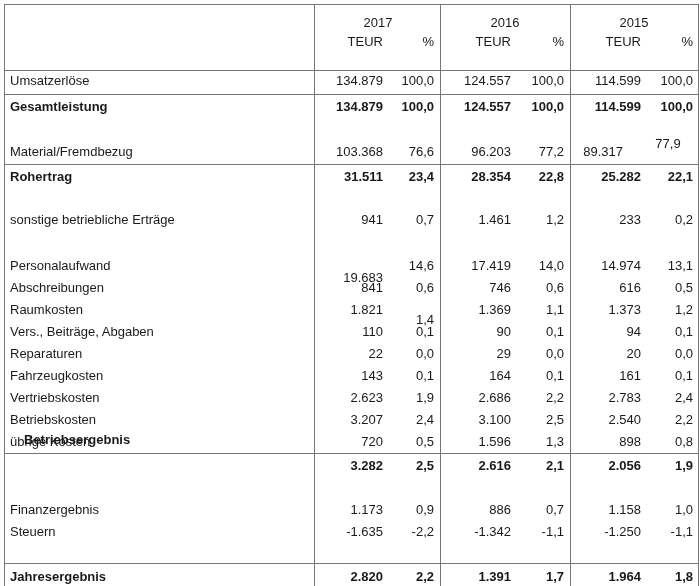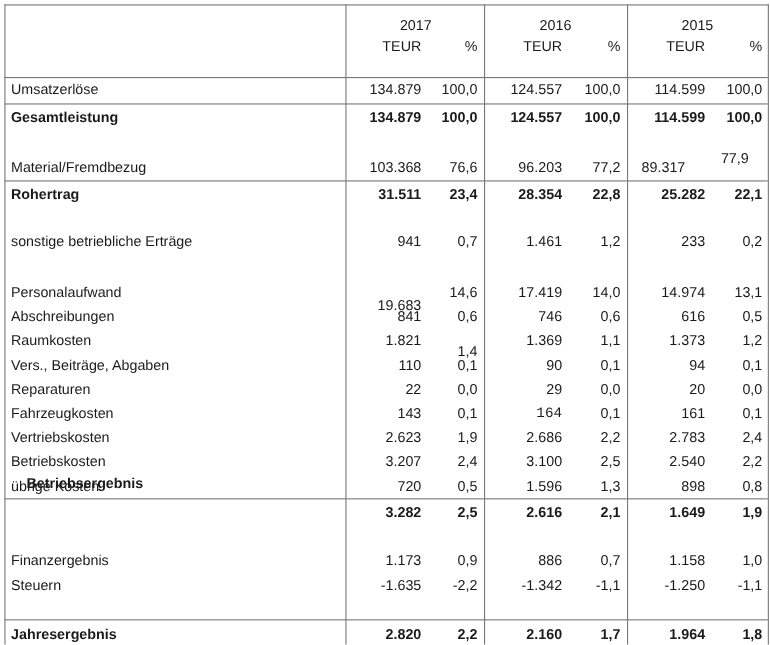--- a/index.html
+++ b/index.html
@@ -128,21 +128,21 @@
       <div class="cell num" style="left:384px;width:50px;top:346px;">0,0</div>
       <div class="cell num" style="left:431px;width:80px;top:346px;">29</div>
       <div class="cell num" style="left:514px;width:50px;top:346px;">0,0</div>
       <div class="cell num" style="left:561px;width:80px;top:346px;">20</div>
       <div class="cell num" style="left:643px;width:50px;top:346px;">0,0</div>
     </div>
     <div>
       <div class="cell lbl" style="top:368px;">Fahrzeugkosten</div>
       <div class="cell num" style="left:303px;width:80px;top:368px;">143</div>
       <div class="cell num" style="left:384px;width:50px;top:368px;">0,1</div>
-      <div class="cell num" style="left:431px;width:80px;top:368px;font-family:Liberation Mono, monospace;">164</div>
+      <div class="cell num" style="left:431px;width:80px;top:368px;">164</div>
       <div class="cell num" style="left:514px;width:50px;top:368px;">0,1</div>
       <div class="cell num" style="left:561px;width:80px;top:368px;">161</div>
       <div class="cell num" style="left:643px;width:50px;top:368px;">0,1</div>
     </div>
     <div>
       <div class="cell lbl" style="top:390px;">Vertriebskosten</div>
       <div class="cell num" style="left:303px;width:80px;top:390px;">2.623</div>
       <div class="cell num" style="left:384px;width:50px;top:390px;">1,9</div>
       <div class="cell num" style="left:431px;width:80px;top:390px;">2.686</div>
       <div class="cell num" style="left:514px;width:50px;top:390px;">2,2</div>
@@ -166,21 +166,21 @@
       <div class="cell num" style="left:514px;width:50px;top:434px;">1,3</div>
       <div class="cell num" style="left:561px;width:80px;top:434px;">898</div>
       <div class="cell num" style="left:643px;width:50px;top:434px;">0,8</div>
     </div>
     <div>
       <div class="cell lbl bold" style="top:432px;padding-left:14px;">Betriebsergebnis</div>
       <div class="cell num bold" style="left:303px;width:80px;top:458px;">3.282</div>
       <div class="cell num bold" style="left:384px;width:50px;top:458px;">2,5</div>
       <div class="cell num bold" style="left:431px;width:80px;top:458px;">2.616</div>
       <div class="cell num bold" style="left:514px;width:50px;top:458px;">2,1</div>
-      <div class="cell num bold" style="left:561px;width:80px;top:458px;">1.649</div>
+      <div class="cell num bold" style="left:561px;width:80px;top:458px;">2.056</div>
       <div class="cell num bold" style="left:643px;width:50px;top:458px;">1,9</div>
     </div>
     <div>
       <div class="cell lbl" style="top:502px;">Finanzergebnis</div>
       <div class="cell num" style="left:303px;width:80px;top:502px;">1.173</div>
       <div class="cell num" style="left:384px;width:50px;top:502px;">0,9</div>
       <div class="cell num" style="left:431px;width:80px;top:502px;">886</div>
       <div class="cell num" style="left:514px;width:50px;top:502px;">0,7</div>
       <div class="cell num" style="left:561px;width:80px;top:502px;">1.158</div>
       <div class="cell num" style="left:643px;width:50px;top:502px;">1,0</div>
@@ -191,18 +191,18 @@
       <div class="cell num" style="left:384px;width:50px;top:524px;">-2,2</div>
       <div class="cell num" style="left:431px;width:80px;top:524px;">-1.342</div>
       <div class="cell num" style="left:514px;width:50px;top:524px;">-1,1</div>
       <div class="cell num" style="left:561px;width:80px;top:524px;">-1.250</div>
       <div class="cell num" style="left:643px;width:50px;top:524px;">-1,1</div>
     </div>
     <div>
       <div class="cell lbl bold" style="top:569px;">Jahresergebnis</div>
       <div class="cell num bold" style="left:303px;width:80px;top:569px;">2.820</div>
       <div class="cell num bold" style="left:384px;width:50px;top:569px;">2,2</div>
-      <div class="cell num bold" style="left:431px;width:80px;top:569px;">2.160</div>
+      <div class="cell num bold" style="left:431px;width:80px;top:569px;">1.391</div>
       <div class="cell num bold" style="left:514px;width:50px;top:569px;">1,7</div>
       <div class="cell num bold" style="left:561px;width:80px;top:569px;">1.964</div>
       <div class="cell num bold" style="left:643px;width:50px;top:569px;">1,8</div>
     </div>
   </div>
 
 </body></html>

